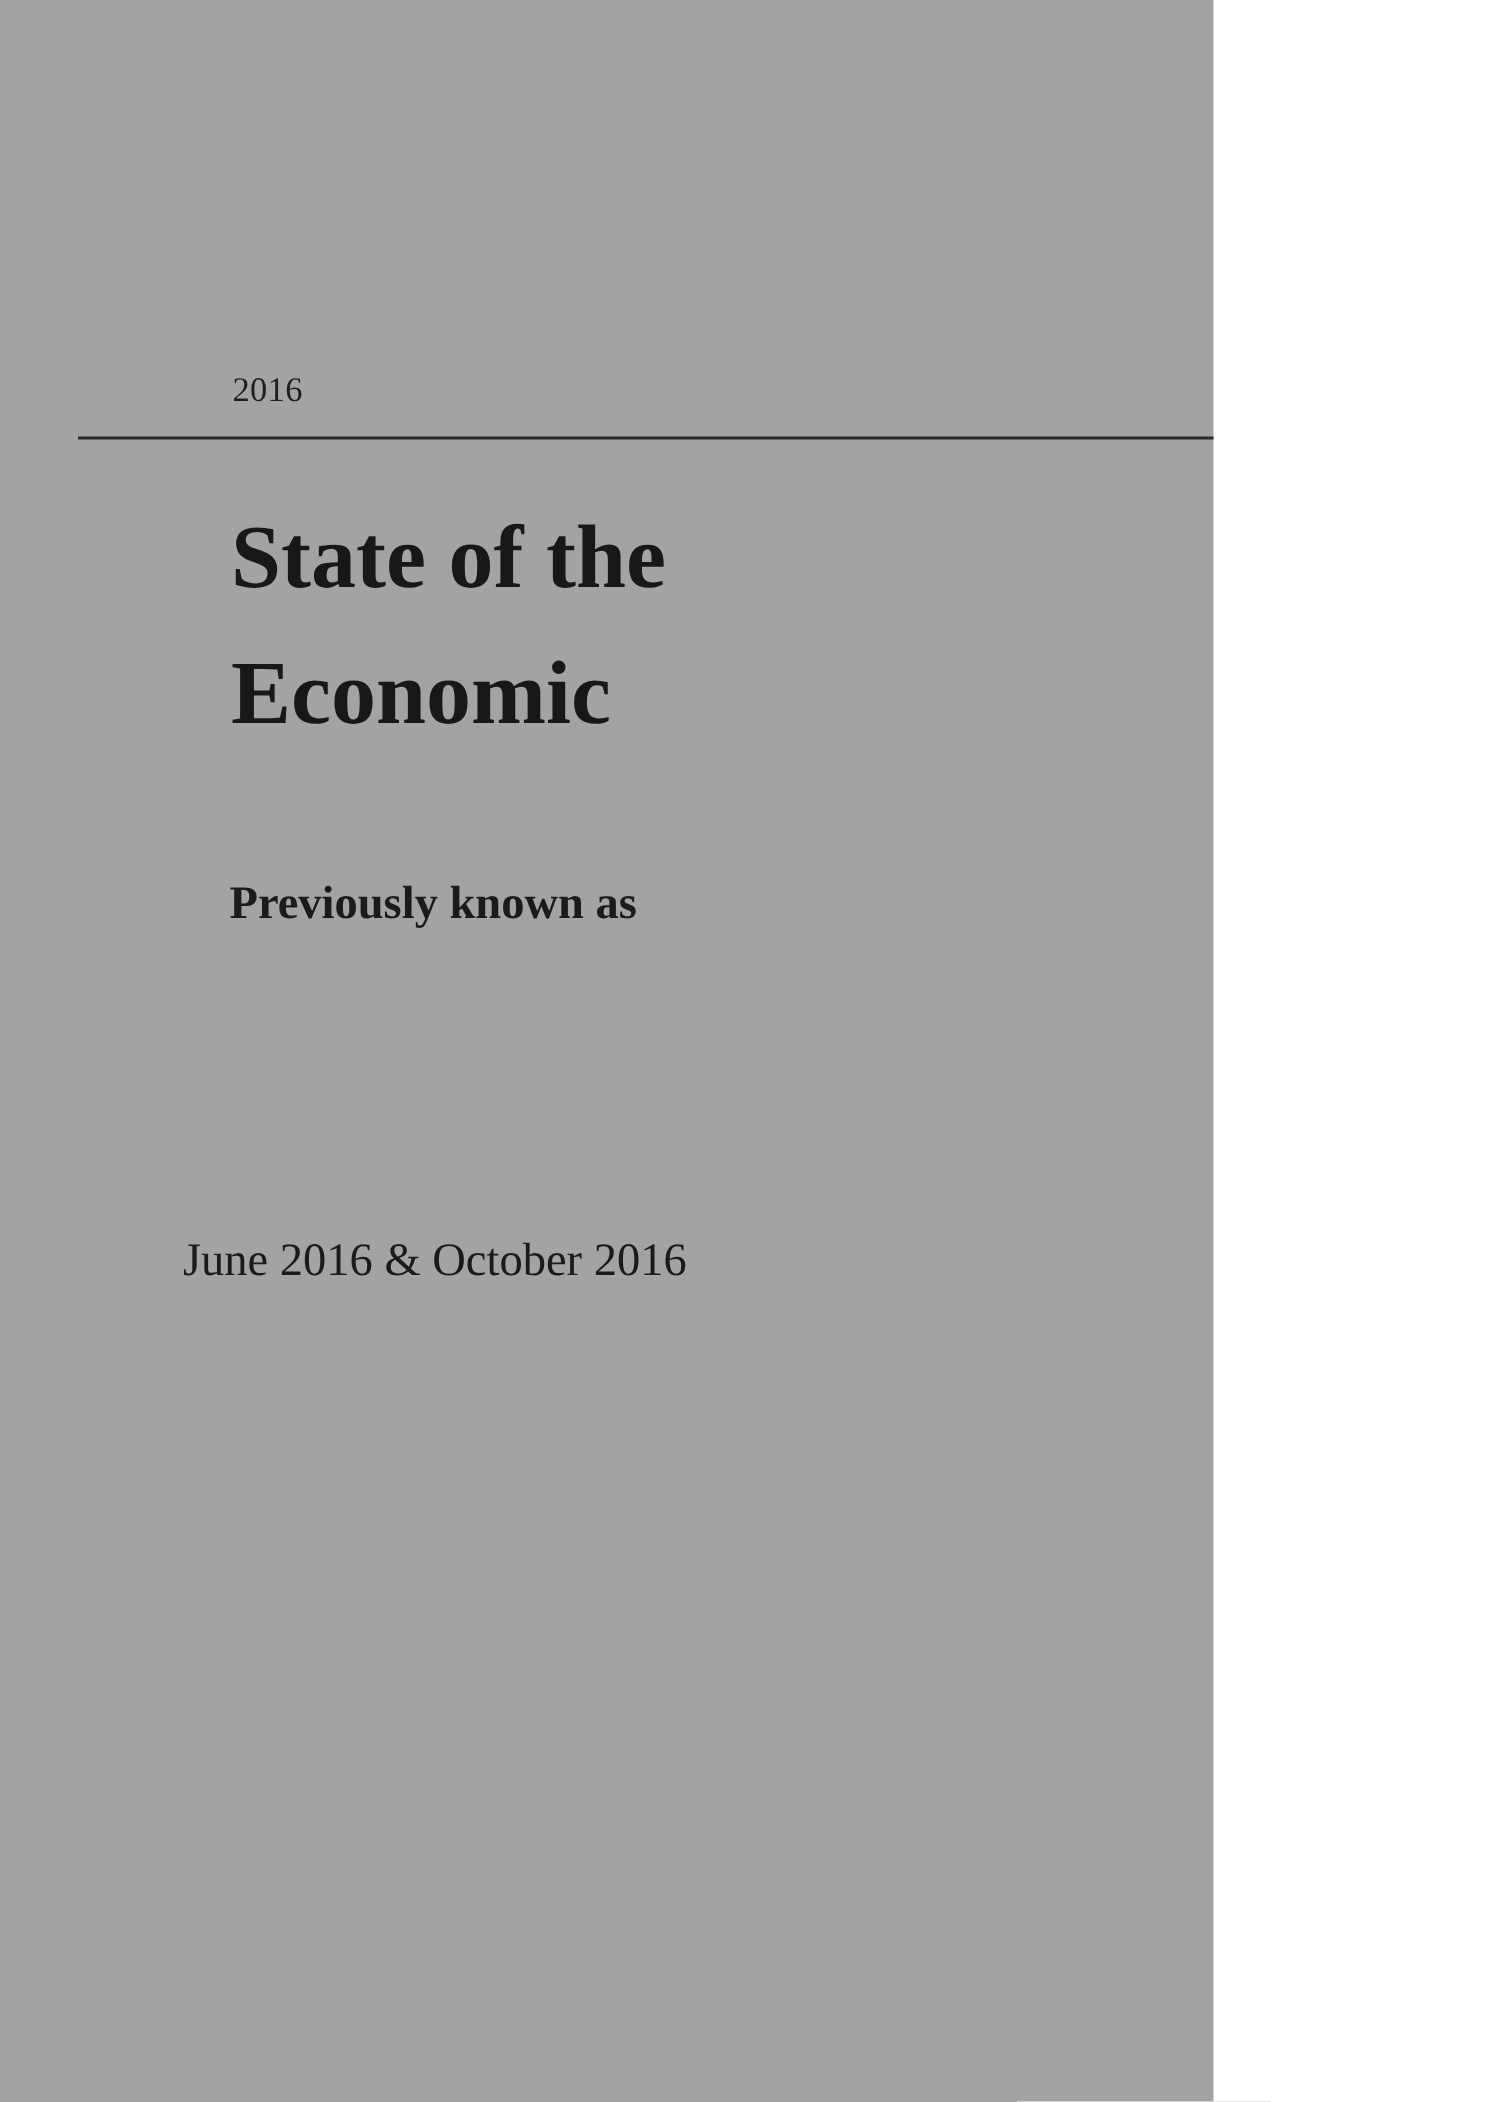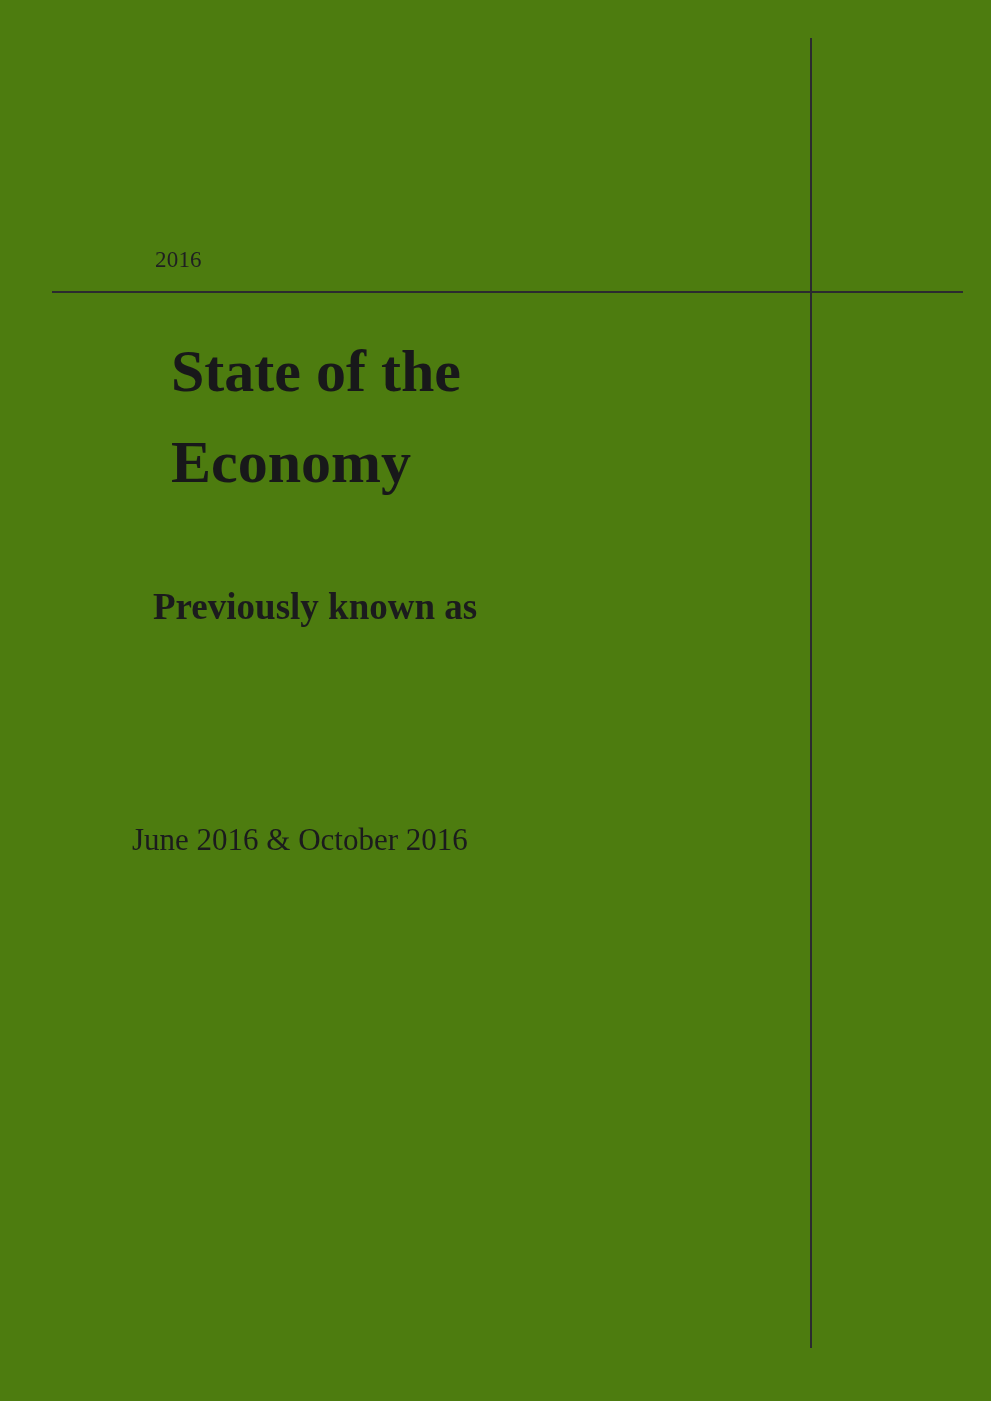--- a/index.html
+++ b/index.html
@@ -6,23 +6,23 @@
     margin: 0;
     padding: 0;
     background: #ffffff;
   }
   body {
     font-family: "Liberation Serif", "DejaVu Serif", serif;
     color: #1a1a1a;
   }
   #page {
     position: relative;
-    width: 991px;
+    width: 809px;
     height: 1401px;
-    background: #4d7c0f;
+    background: #a3a3a3;
     overflow: hidden;
   }
 
   
   .rule-vertical {
     position: absolute;
     left: 810px;
     top: 38px;
     width: 2px;
     height: 1310px;
@@ -57,41 +57,40 @@
     width: 620px;
     font-size: 60px;
     line-height: 1.52;
     font-weight: 700;
     color: #18181a;
     letter-spacing: 0px;
   }
   .doc-title .title-line {
     display: block;
     white-space: nowrap;
-    margin-left: 17px;
   }
 
   .doc-subtitle {
     position: absolute;
     left: 153px;
     top: 576px;
     width: 430px;
-    font-size: 37px;
+    font-size: 31px;
     line-height: 1.67;
     font-weight: 700;
     color: #1b1b1d;
   }
   .doc-subtitle .subtitle-line {
     display: block;
     white-space: nowrap;
   }
 
   .doc-date {
     position: absolute;
-    left: 132px;
+    left: 122px;
     top: 820px;
     font-size: 31px;
     line-height: 1.3;
     font-weight: 400;
     color: #1b1b1d;
     white-space: nowrap;
   }
 </style>
 </head>
 <body>
@@ -99,21 +98,21 @@
 <div id="page">
 
   <div class="rule-vertical"></div>
 
   <div class="rule-horizontal"></div>
 
   <div class="year-label">2016</div>
 
   <div class="doc-title">
     <span class="title-line">State of the</span>
-    <span class="title-line">Economy</span>
+    <span class="title-line">Economic</span>
   </div>
 
   <div class="doc-subtitle">
     <span class="subtitle-line">Previously known as</span>
   </div>
 
   <div class="doc-date">June 2016 &amp; October 2016</div>
 
 </div>
 

